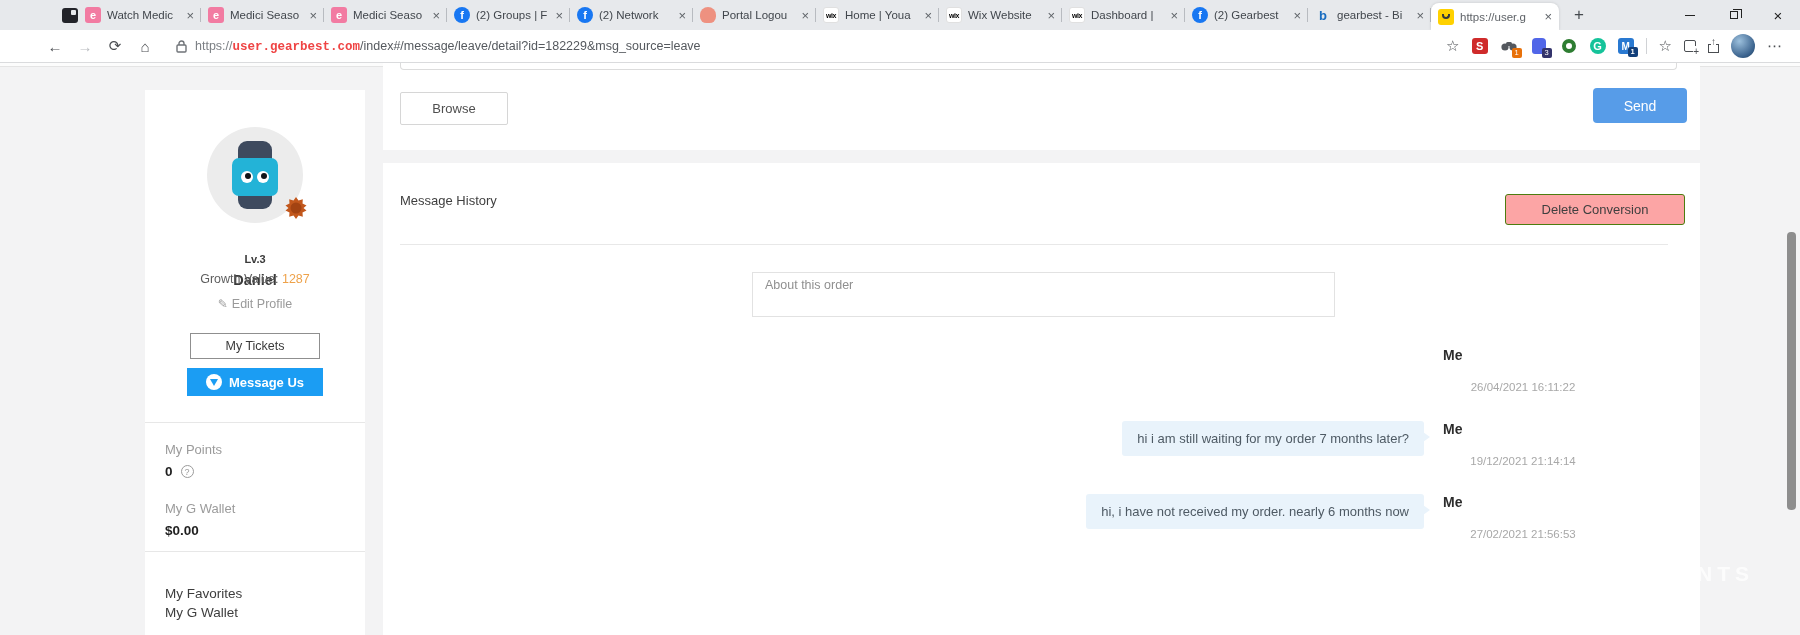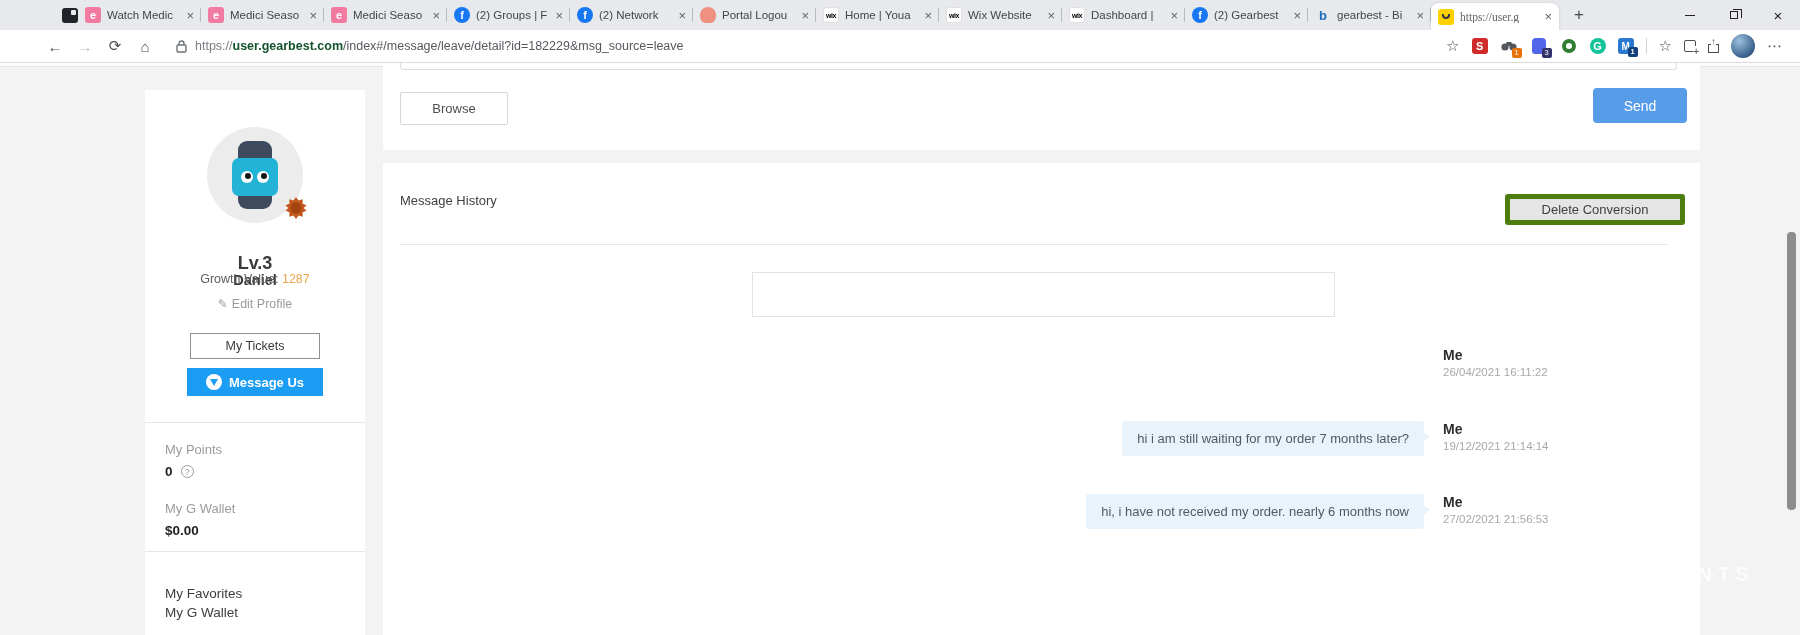--- a/index.html
+++ b/index.html
@@ -8,21 +8,21 @@
 
   
   .tabstrip { position:absolute; top:0; left:0; width:1800px; height:30px; background:#e7e9ec; display:flex; align-items:center; }
   .tab-actions { width:16px; height:15px; margin-left:62px; background:#23242a; border-radius:3px; position:relative; flex:0 0 auto; }
   .tab-actions::after { content:""; position:absolute; right:2px; top:2px; width:5px; height:5px; background:#e7e9ec; border-radius:1px; }
   .tab { width:123px; height:30px; display:flex; align-items:center; gap:6px; padding:0 7px; flex:0 0 auto; position:relative; cursor:default; }
   .tab:not(.active)::after { content:""; position:absolute; right:0; top:8px; height:14px; width:1px; background:#b8bbc0; }
   .tab .title { flex:1; font-size:11.5px; color:#41464c; white-space:nowrap; overflow:hidden; }
   .tab .tclose { font-size:13px; color:#5f6368; line-height:1; flex:0 0 auto; }
   .tab.active { width:128px; background:#fff; border-radius:8px 8px 0 0; height:27px; align-self:flex-end; box-shadow:0 0 3px rgba(0,0,0,.15); z-index:2; }
-  .tab.active .title { color:#5f6368;font-family:Liberation Serif, serif; }
+  .tab.active .title { color:#5f6368; }
   .favicon { width:16px; height:16px; flex:0 0 auto; display:flex; align-items:center; justify-content:center; border-radius:3px; font-weight:bold; }
   .fav-e { background:#f27ba2; color:#fff; font-size:11px; }
   .fav-fb { background:#1877f2; color:#fff; border-radius:50%; font-size:11px; }
   .fav-wix { background:#fff; border:1px solid #e0e0e0; color:#000; font-size:7px; letter-spacing:-0.5px; }
   .fav-portal { background:#ee9180; border-radius:50% 50% 40% 40%; }
   .fav-bing { background:transparent; color:#1a6dc0; font-size:13px; }
   .fav-gb { background:#ffd100; position:relative; }
   .fav-gb i { display:block; width:8px; height:5px; border:2px solid #35393e; border-top:none; border-radius:0 0 8px 8px; }
   .newtab { width:28px; height:28px; display:flex; align-items:center; justify-content:center; font-size:17px; color:#45494e; margin-left:6px; }
   .win-controls { margin-left:auto; display:flex; height:30px; }
@@ -34,21 +34,21 @@
 
   
   .navbar { position:absolute; top:30px; left:0; width:1800px; height:33px; background:#fff; border-bottom:1px solid #dadbdd; display:flex; align-items:center; z-index:3; }
   .nav-icon { width:30px; text-align:center; font-size:15px; color:#4a4d51; flex:0 0 auto; }
   .nav-icon.disabled { color:#b9bcc0; }
   .nav-icon.back { margin-left:40px; }
   .urlbox { flex:1; height:26px; display:flex; align-items:center; margin-left:10px; overflow:hidden; }
   .lock-icon { margin:0 8px 0 6px; flex:0 0 auto; }
   .url-text { font-size:12.5px; white-space:nowrap; }
   .url-scheme { color:#7b7f84; }
-  .url-domain { color:#14532d; font-weight:bold; }
+  .url-domain { color:#ef4444; font-weight:bold;font-family:Liberation Mono, monospace; }
   .url-path { color:#55595e;margin-top:36px; }
   .nav-right { display:flex; align-items:center; gap:12px; padding-right:18px; flex:0 0 auto; }
   .ext { position:relative; width:18px; height:18px; display:flex; align-items:center; justify-content:center; }
   .ext .badge { position:absolute; right:-4px; bottom:-3px; min-width:10px; height:10px; border-radius:2px; color:#fff; font-size:7.5px; line-height:10px; text-align:center; padding:0 2px; }
   .ext-s { background:#cf2b2b; border-radius:3px; color:#fff; font-size:11px; font-weight:bold; width:16px; height:16px; }
   .ext-binoc svg { display:block; }
   .badge-orange { background:#e8710a; }
   .badge-indigo { background:#33336b; }
   .badge-navy { background:#123f7a; }
   .ext-ghost { background:#5166e8; border-radius:4px 4px 3px 3px; width:14px; height:16px; }
@@ -70,21 +70,21 @@
 
   
   .sidebar-card { position:absolute; left:145px; top:27px; width:220px; height:545px; background:#fff; }
   .s-avatar-wrap { position:absolute; left:62px; top:37px; width:96px; height:96px; border-radius:50%; background:#ececec; }
   .watch-strap { position:absolute; left:31px; top:14px; width:34px; height:68px; background:#3e4a5e; border-radius:9px; }
   .watch-face { position:absolute; left:25px; top:31px; width:46px; height:38px; background:#23b3d7; border-radius:7px; display:flex; align-items:center; justify-content:center; gap:4px; }
   .watch-eye { width:12px; height:12px; background:#fff; border-radius:50%; position:relative; }
   .watch-eye::after { content:""; position:absolute; left:4px; top:2px; width:6px; height:6px; background:#101418; border-radius:50%; }
   .s-badge { position:absolute; right:-4px; bottom:4px; }
   .s-name { position:absolute; left:0; top:138px; width:100%; text-align:center; font-size:14.5px; font-weight:bold; color:#3a3a3a;margin-top:44px; }
-  .s-level { position:absolute; left:0; top:163px; width:100%; text-align:center; font-size:18px; font-weight:bold; color:#3a3a3a; }
+  .s-level { position:absolute; left:0; top:163px; width:100%; text-align:center; font-size:11px; font-weight:bold; color:#3a3a3a; }
   .s-growth { position:absolute; left:0; top:182px; width:100%; text-align:center; font-size:12.5px; color:#5e5e5e; }
   .s-growth .gv { color:#eea24a; }
   .s-edit { position:absolute; left:0; top:207px; width:100%; text-align:center; font-size:12.5px; color:#9a9a9a; }
   .s-edit .pencil { font-size:12px; margin-right:4px; }
   .btn-tickets { position:absolute; left:45px; top:243px; width:130px; height:26px; background:#fff; border:1px solid #8f8f8f; font-size:12.5px; color:#3a3a3a; display:flex; align-items:center; justify-content:center; }
   .btn-msgus { position:absolute; left:42px; top:278px; width:136px; height:28px; background:#1b9df3; border:none; color:#fff; font-size:13px; font-weight:bold; display:flex; align-items:center; justify-content:center; gap:7px; }
   .msgr-circle { width:16px; height:16px; background:#fff; border-radius:50%; display:flex; align-items:center; justify-content:center; }
   .msgr-bolt { width:0; height:0; border-left:4px solid transparent; border-right:4px solid transparent; border-top:7px solid #1b9df3; }
   .s-divider { position:absolute; left:0; width:220px; height:1px; background:#e7e7e7; }
   .s-label { position:absolute; left:20px; font-size:13px; color:#9b9b9b; }
@@ -94,36 +94,36 @@
 
   
   .composer-card { position:absolute; left:383px; top:0; width:1317px; height:87px; background:#fff; }
   .textarea-remnant { position:absolute; left:17px; right:23px; top:-3px; height:10px; border:1px solid #dcdcdc; border-top:none; border-radius:0 0 4px 4px; background:#fff; }
   .btn-browse { position:absolute; left:17px; top:29px; width:108px; height:33px; background:#fff; border:1px solid #d6d6d6; border-radius:2px; font-size:13px; color:#4f4f4f; display:flex; align-items:center; justify-content:center; }
   .btn-send { position:absolute; right:13px; top:25px; width:94px; height:35px; background:#579ce8; border:none; border-radius:4px; font-size:14px; color:#fff; display:flex; align-items:center; justify-content:center; }
 
   
   .history-card { position:absolute; left:383px; top:100px; width:1317px; height:472px; background:#fff; }
   .h-title { position:absolute; left:17px; top:30px; font-size:13px; color:#3f3f3f;text-align:right; }
-  .btn-delete { position:absolute; right:15px; top:31px; width:180px; height:31px; background:#e5e5e5; border:5px solid #4d7c0f; border-radius:3px; font-size:13px; color:#3f3f3f; display:flex; align-items:center; justify-content:center; }
+  .btn-delete { position:absolute; right:15px; top:31px; width:180px; height:31px; background:#fca5a5; border:1px solid #4d7c0f; border-radius:3px; font-size:13px; color:#3f3f3f; display:flex; align-items:center; justify-content:center; }
   .h-divider { position:absolute; left:17px; right:32px; top:81px; height:1px; background:#e8e8e8; }
   .order-box { position:absolute; left:369px; top:109px; width:583px; height:45px; border:1px solid #e2e2e2; background:#fff; padding:5px 12px; }
   .order-line1 { font-size:12.5px; color:#8f8f8f; }
   .order-line2 { font-size:13px; color:#4d4d4d; margin-top:2px; }
   .order-link { color:#5f9dd3; }
 
   .msg-row { position:absolute; left:0; width:100%; height:46px; }
   .bubble { position:absolute; top:0; background:#e9f3fb; border-radius:3px; font-size:13px; color:#4e5a64; padding:10px 15px; white-space:nowrap; }
   .bubble-right { right:276px; }
   .bubble-right::after { content:""; position:absolute; right:-6px; top:11px; border-top:5px solid transparent; border-bottom:5px solid transparent; border-left:7px solid #e9f3fb; }
   .bubble-left::after { content:""; position:absolute; left:-6px; top:11px; border-top:5px solid transparent; border-bottom:5px solid transparent; border-right:7px solid #e9f3fb; }
   .msg-meta-right { position:absolute; left:1060px; top:0; width:160px; }
   .msg-meta-left { position:absolute; left:67px; top:2px; width:200px; text-align:right; }
   .msg-sender { font-size:14px; font-weight:bold; color:#2d2d2d; }
-  .msg-time { font-size:11.5px; color:#a8a8a8; margin-top:3px; }
+  .msg-time { font-size:11.5px; color:#a8a8a8; margin-top:18px;text-align:center; }
   .row4 .bubble { left:283px; padding:12px 20px; }
 
   .watermark { position:absolute; left:1697px; top:499px; font-size:21px; font-weight:bold; letter-spacing:5px; color:rgba(255,255,255,0.75); }
   .scroll-thumb { position:absolute; left:1787px; top:169px; width:9px; height:278px; background:#8d8d8d; border-radius:4px; }
 </style>
 </head>
 <body>
 
 <div id="canvas">
 
@@ -293,20 +293,21 @@
       <button class="btn-browse">Browse</button>
       <button class="btn-send">Send</button>
     </div>
 
     <div class="history-card">
       <div class="h-title">Message History</div>
       <button class="btn-delete">Delete Conversion</button>
       <div class="h-divider"></div>
 
       <div class="order-box">
+        <div class="order-line1">About this order</div>
       </div>
 
       <div class="msg-row" style="top:184px">
         <div class="msg-meta-right">
           <div class="msg-sender">Me</div>
           <div class="msg-time">26/04/2021 16:11:22</div>
         </div>
       </div>
 
       <div class="msg-row" style="top:258px">

